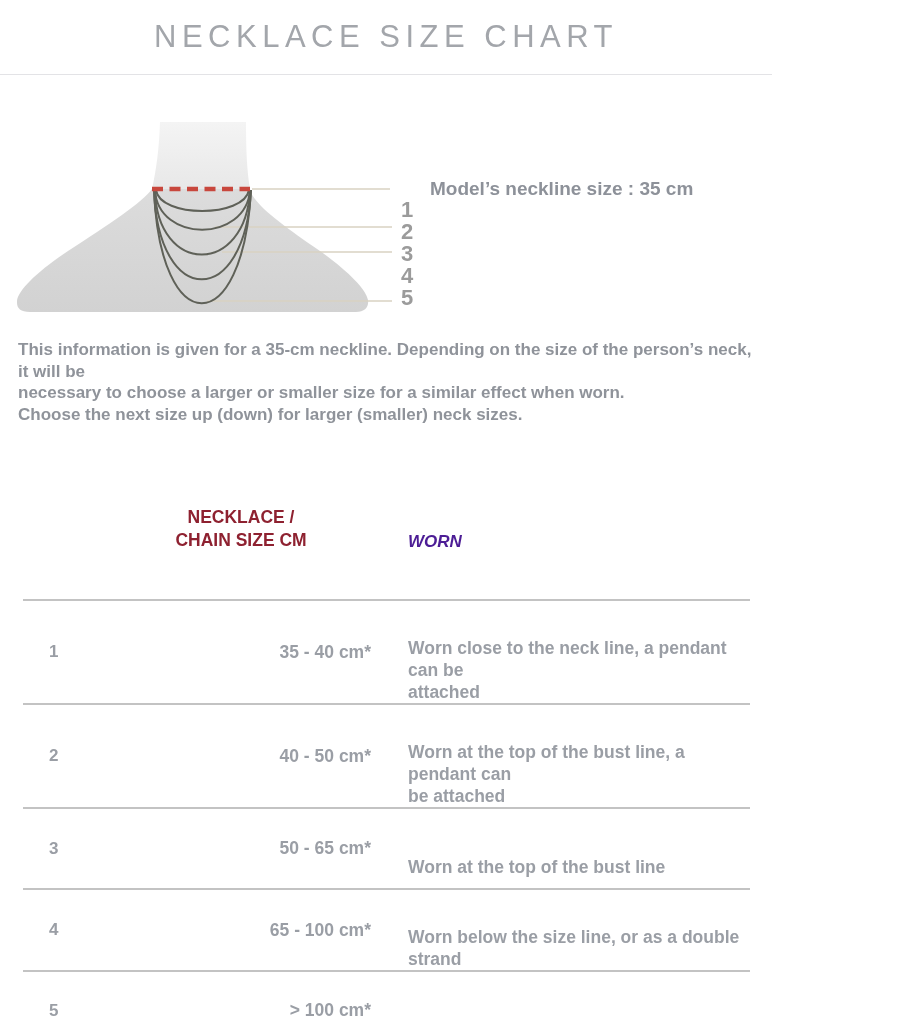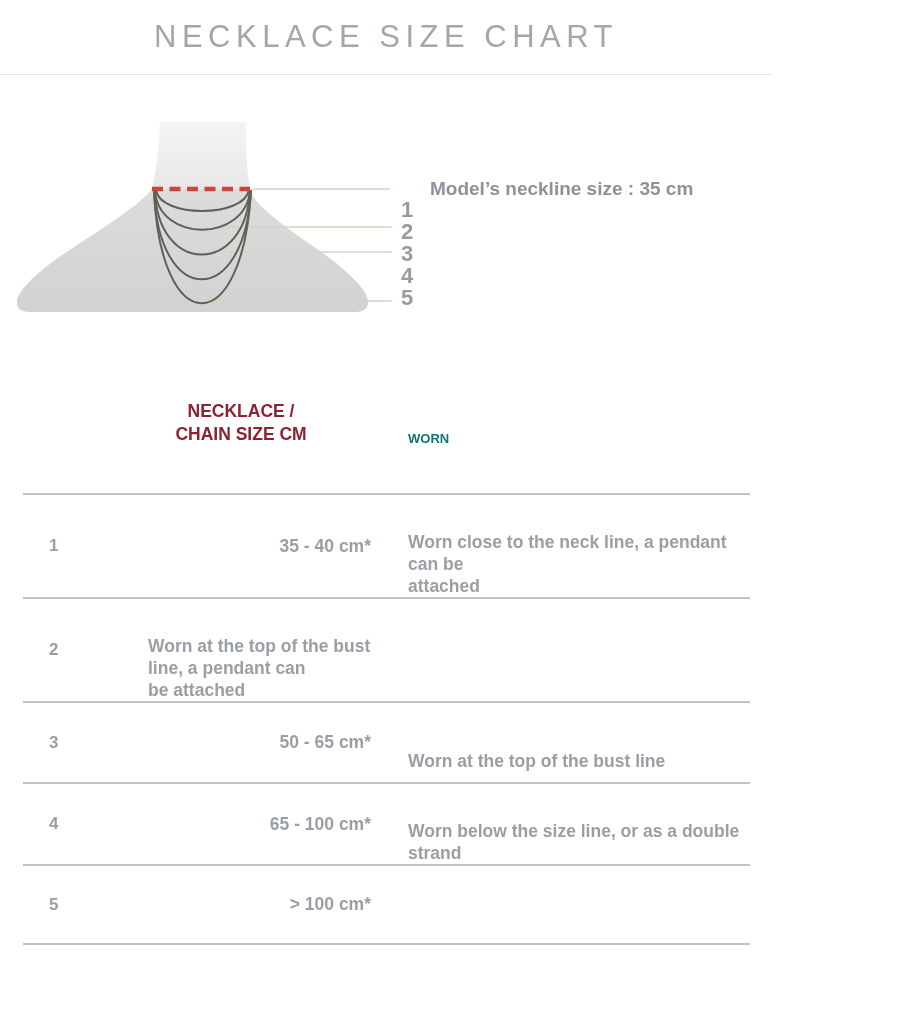--- a/index.html
+++ b/index.html
@@ -58,23 +58,24 @@
     text-align: center;
     color: #8e2130;
     font-weight: 700;
     font-size: 17.5px;
     line-height: 23px;
     white-space: pre-line;
   }
   .th-worn {
     grid-column: 3;
     padding-left: 37px;
-    color: #0f766e;
+    color: #4c1d95;
     font-weight: 700;
-    font-size: 13px;
+    font-size: 17px;
+    font-style: italic;
   }
   .row {
     border-top: 2px solid #c3c3c3;
     min-height: 81px;
     align-items: center;
   }
   .row:last-child { border-bottom: 2px solid #c3c3c3; }
   .cell-num {
     padding-left: 26px;
     font-size: 17px; font-weight: 700; color: #9a9ea5;
@@ -141,36 +142,40 @@
       <text class="level-num" x="401" y="218">1</text>
       <text class="level-num" x="401" y="240">2</text>
       <text class="level-num" x="401" y="262">3</text>
       <text class="level-num" x="401" y="284">4</text>
       <text class="level-num" x="401" y="306">5</text>
 
       <text class="model-label" x="430" y="196">Model’s neckline size : 35 cm</text>
     </svg>
   </div>
 
+  <p class="note">This information is given for a 35-cm neckline. Depending on the size of the person’s neck, it will be
+necessary to choose a larger or smaller size for a similar effect when worn.
+Choose the next size up (down) for larger (smaller) neck sizes.</p>
 
   <div class="size-table">
     <div class="thead">
       <div class="th-size">NECKLACE /
 CHAIN SIZE CM</div>
       <div class="th-worn">WORN</div>
     </div>
 
     <div class="row">
       <div class="cell-num">1</div>
       <div class="cell-size">35 - 40 cm*</div>
       <div class="cell-worn">Worn close to the neck line, a pendant can be
 attached</div>
     </div>
     <div class="row">
       <div class="cell-num">2</div>
+      <div class="cell-size">40 - 50 cm*</div>
       <div class="cell-worn">Worn at the top of the bust line, a pendant can
 be attached</div>
     </div>
     <div class="row">
       <div class="cell-num">3</div>
       <div class="cell-size">50 - 65 cm*</div>
       <div class="cell-worn">Worn at the top of the bust line</div>
     </div>
     <div class="row">
       <div class="cell-num">4</div>

